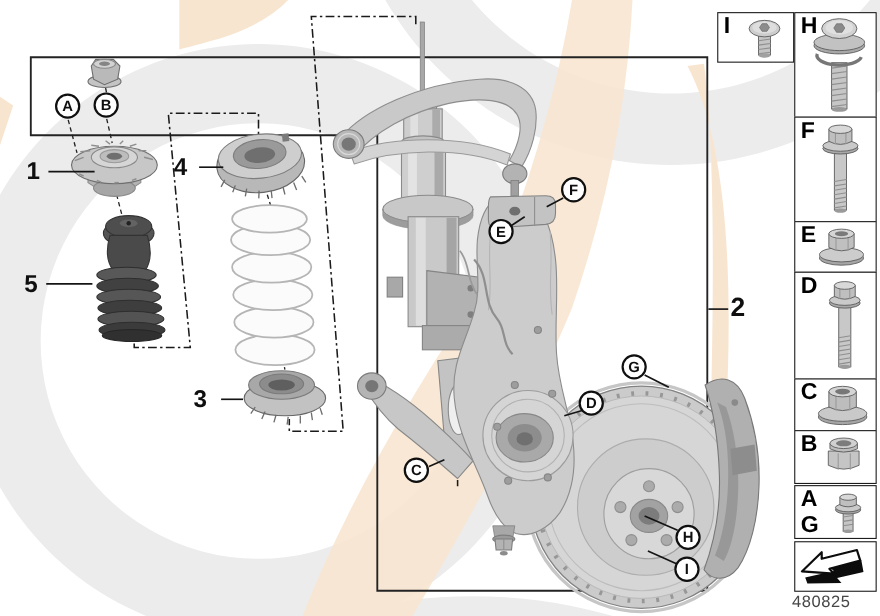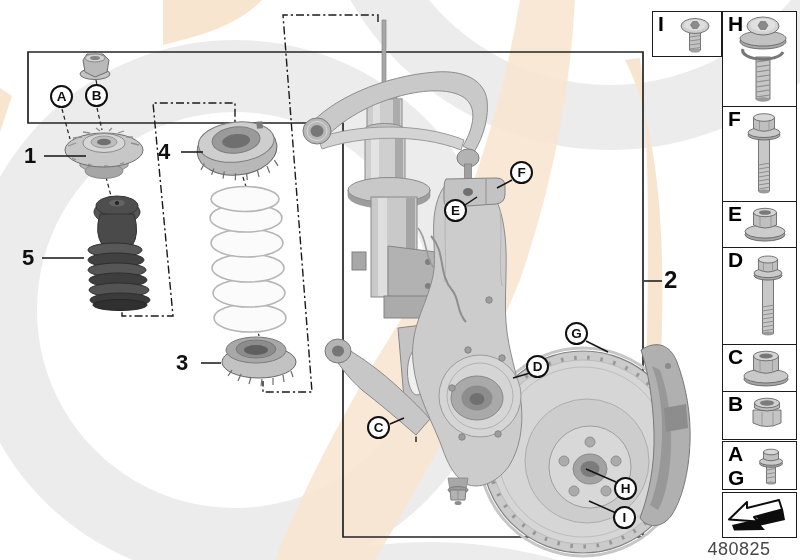--- a/index.html
+++ b/index.html
@@ -15,22 +15,22 @@
   .ld{stroke:#141414;stroke-width:1.5;fill:none}
   .callout{position:absolute;width:23px;height:23px;border:2px solid #0f0f0f;border-radius:50%;
            background:#fff;display:flex;align-items:center;justify-content:center;
            font-weight:bold;font-size:13.5px;color:#0f0f0f;box-sizing:border-box;z-index:6}
   .num{position:absolute;font-weight:bold;font-size:22px;color:#0f0f0f;z-index:6;line-height:22px}
   .num.big{font-size:24px;line-height:24px}
   .legend-box{position:absolute;background:#fff;border:1.6px solid #1c1c1c;box-sizing:border-box;z-index:5}
   .legend-letter{position:absolute;left:5px;top:0px;font-weight:bold;font-size:21px;color:#000;line-height:24px}
   .legend-letter.second{top:24px}
   .legend-box svg{position:absolute;left:0;top:1px}
-  .pn{position:absolute;left:700px;top:539px;width:78px;text-align:center;
-      font-size:18px;color:#474747;letter-spacing:.5px;z-index:5}
+  .pn{position:absolute;left:720px;top:539px;width:78px;
+      font-size:15px;color:#474747;letter-spacing:.5px;z-index:5}
 </style>
 </head>
 <body style="--beige: #f8e5d0; --wm: #ececec; --line: #1a1a1a;">
 
 <div class="stage">
 
 <svg class="art" width="800" height="560" viewBox="0 0 800 560">
 
   <g>
     <path class="wm" fill-rule="evenodd" d="M235,40 a270,270 0 1 0 0.1,0 Z M235,112 a198,198 0 1 1 -0.1,0 Z"></path>

